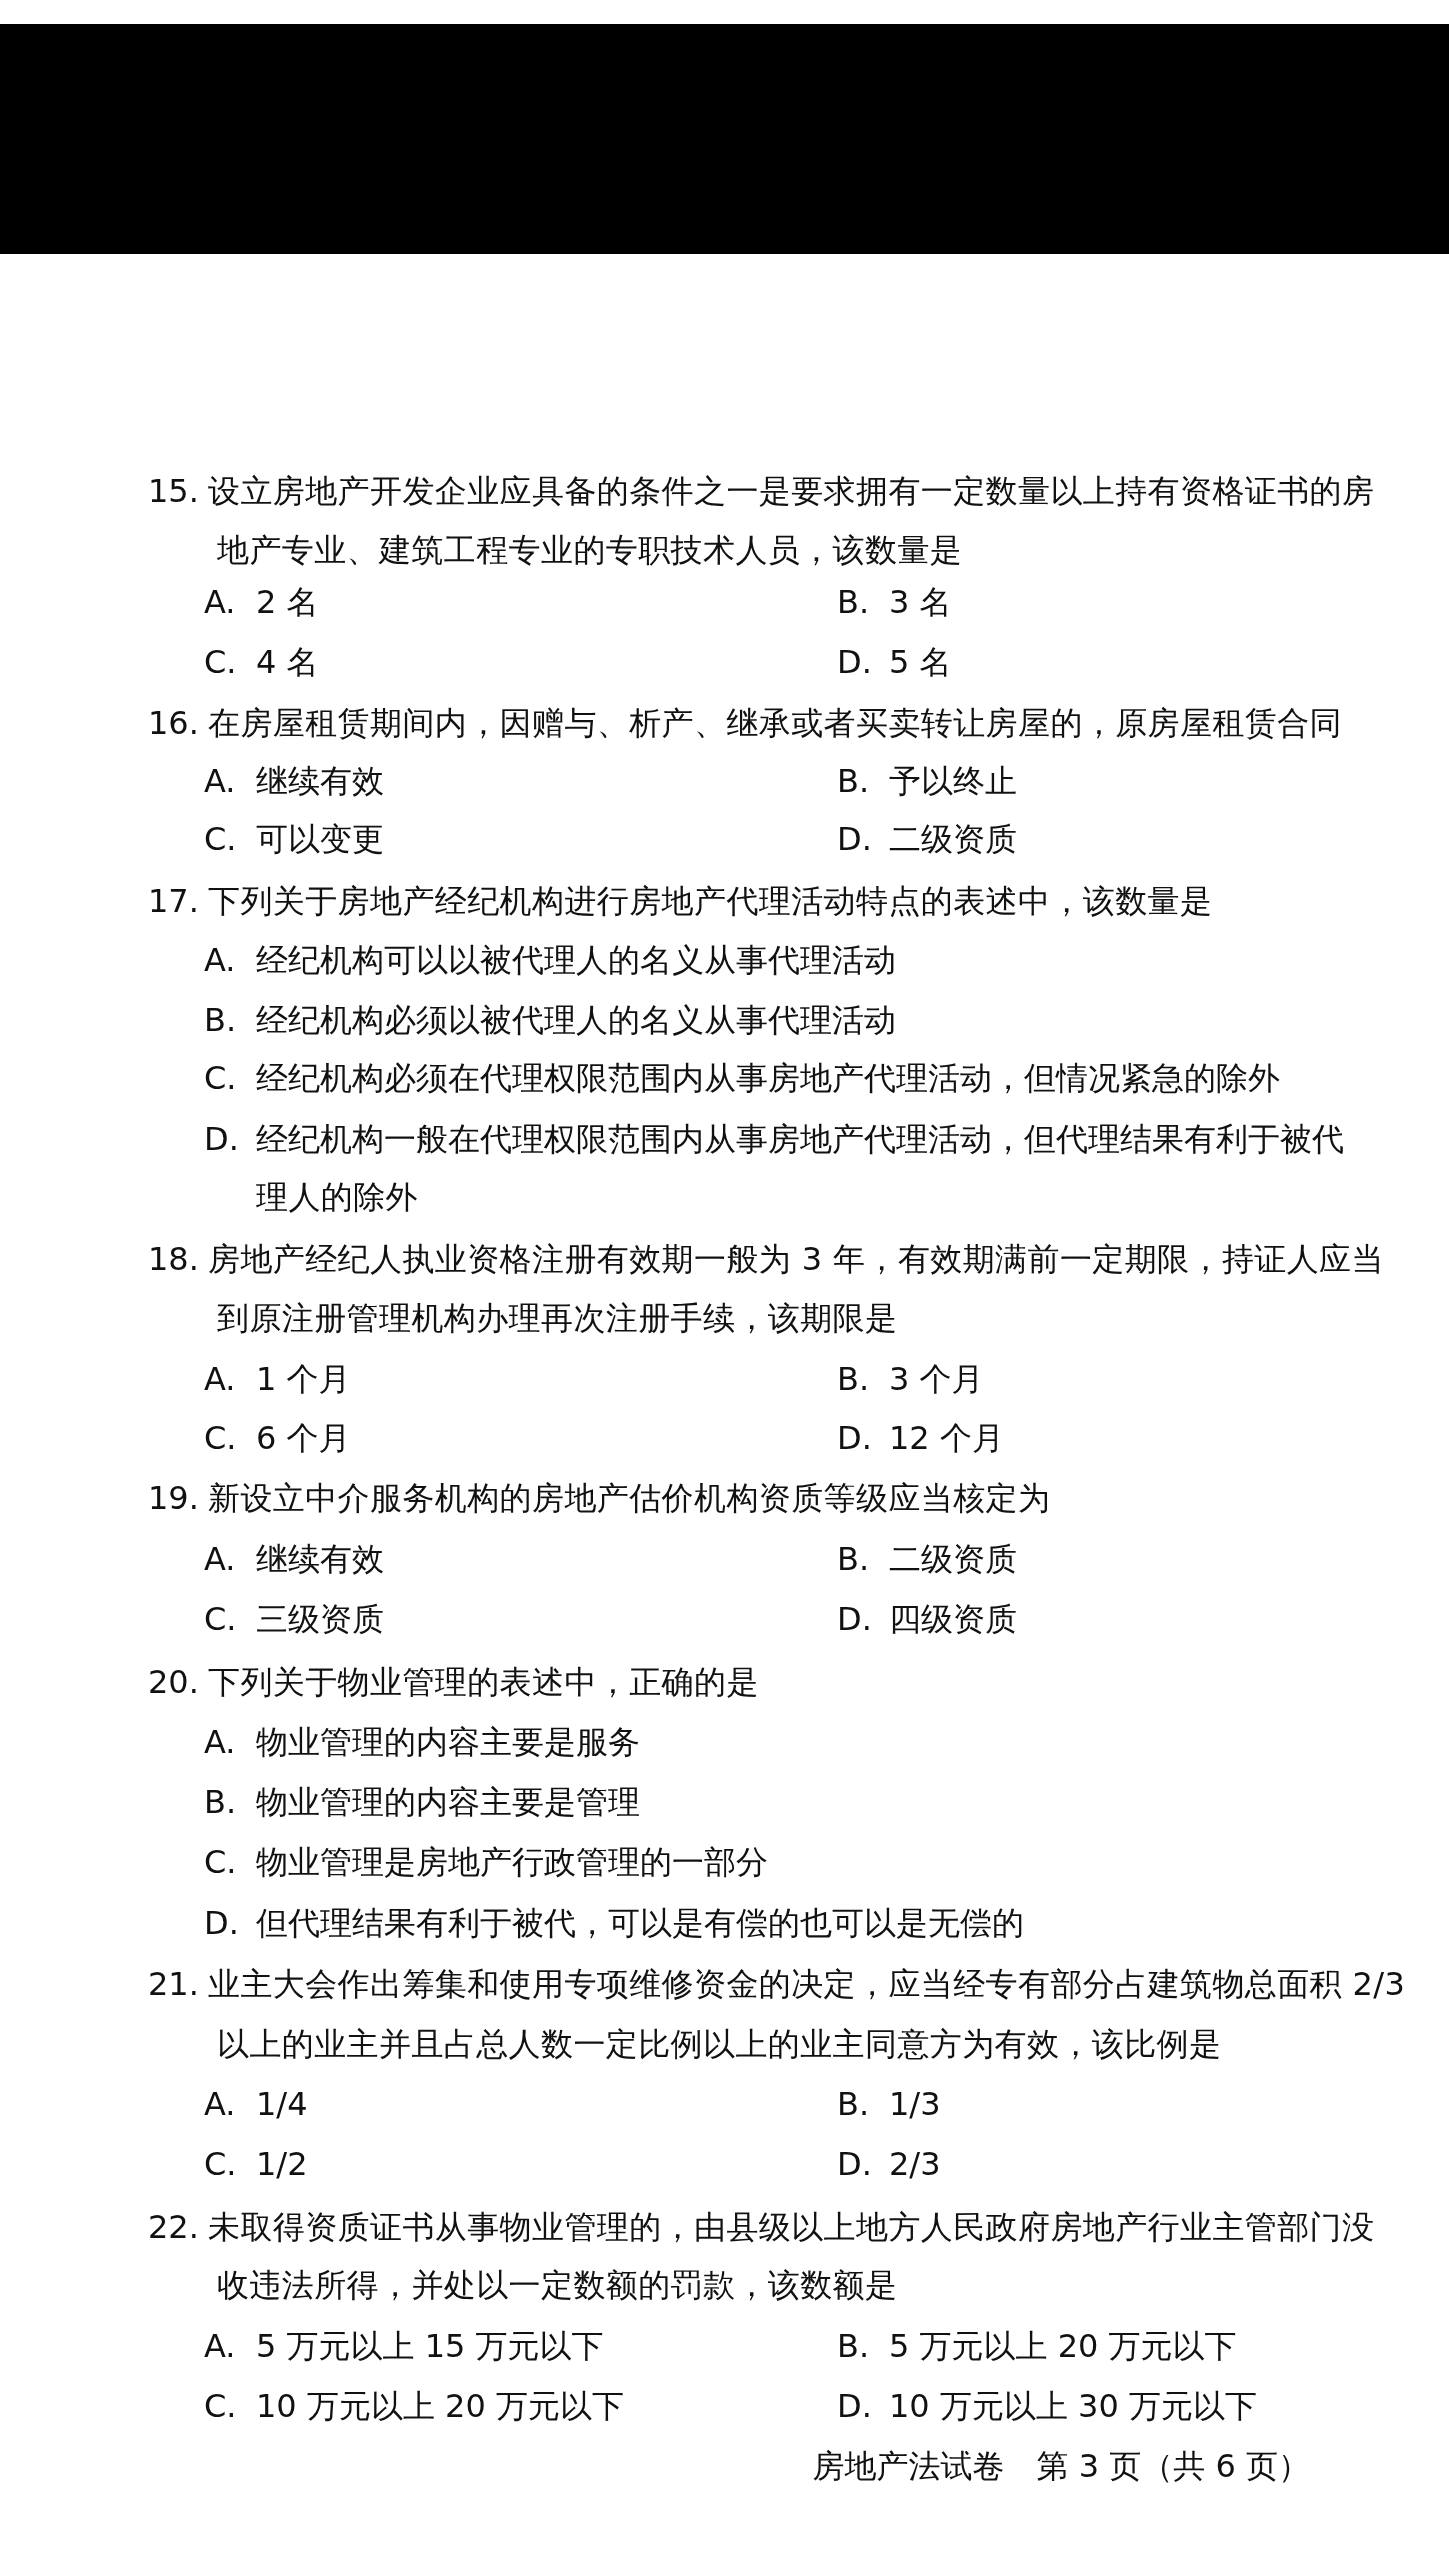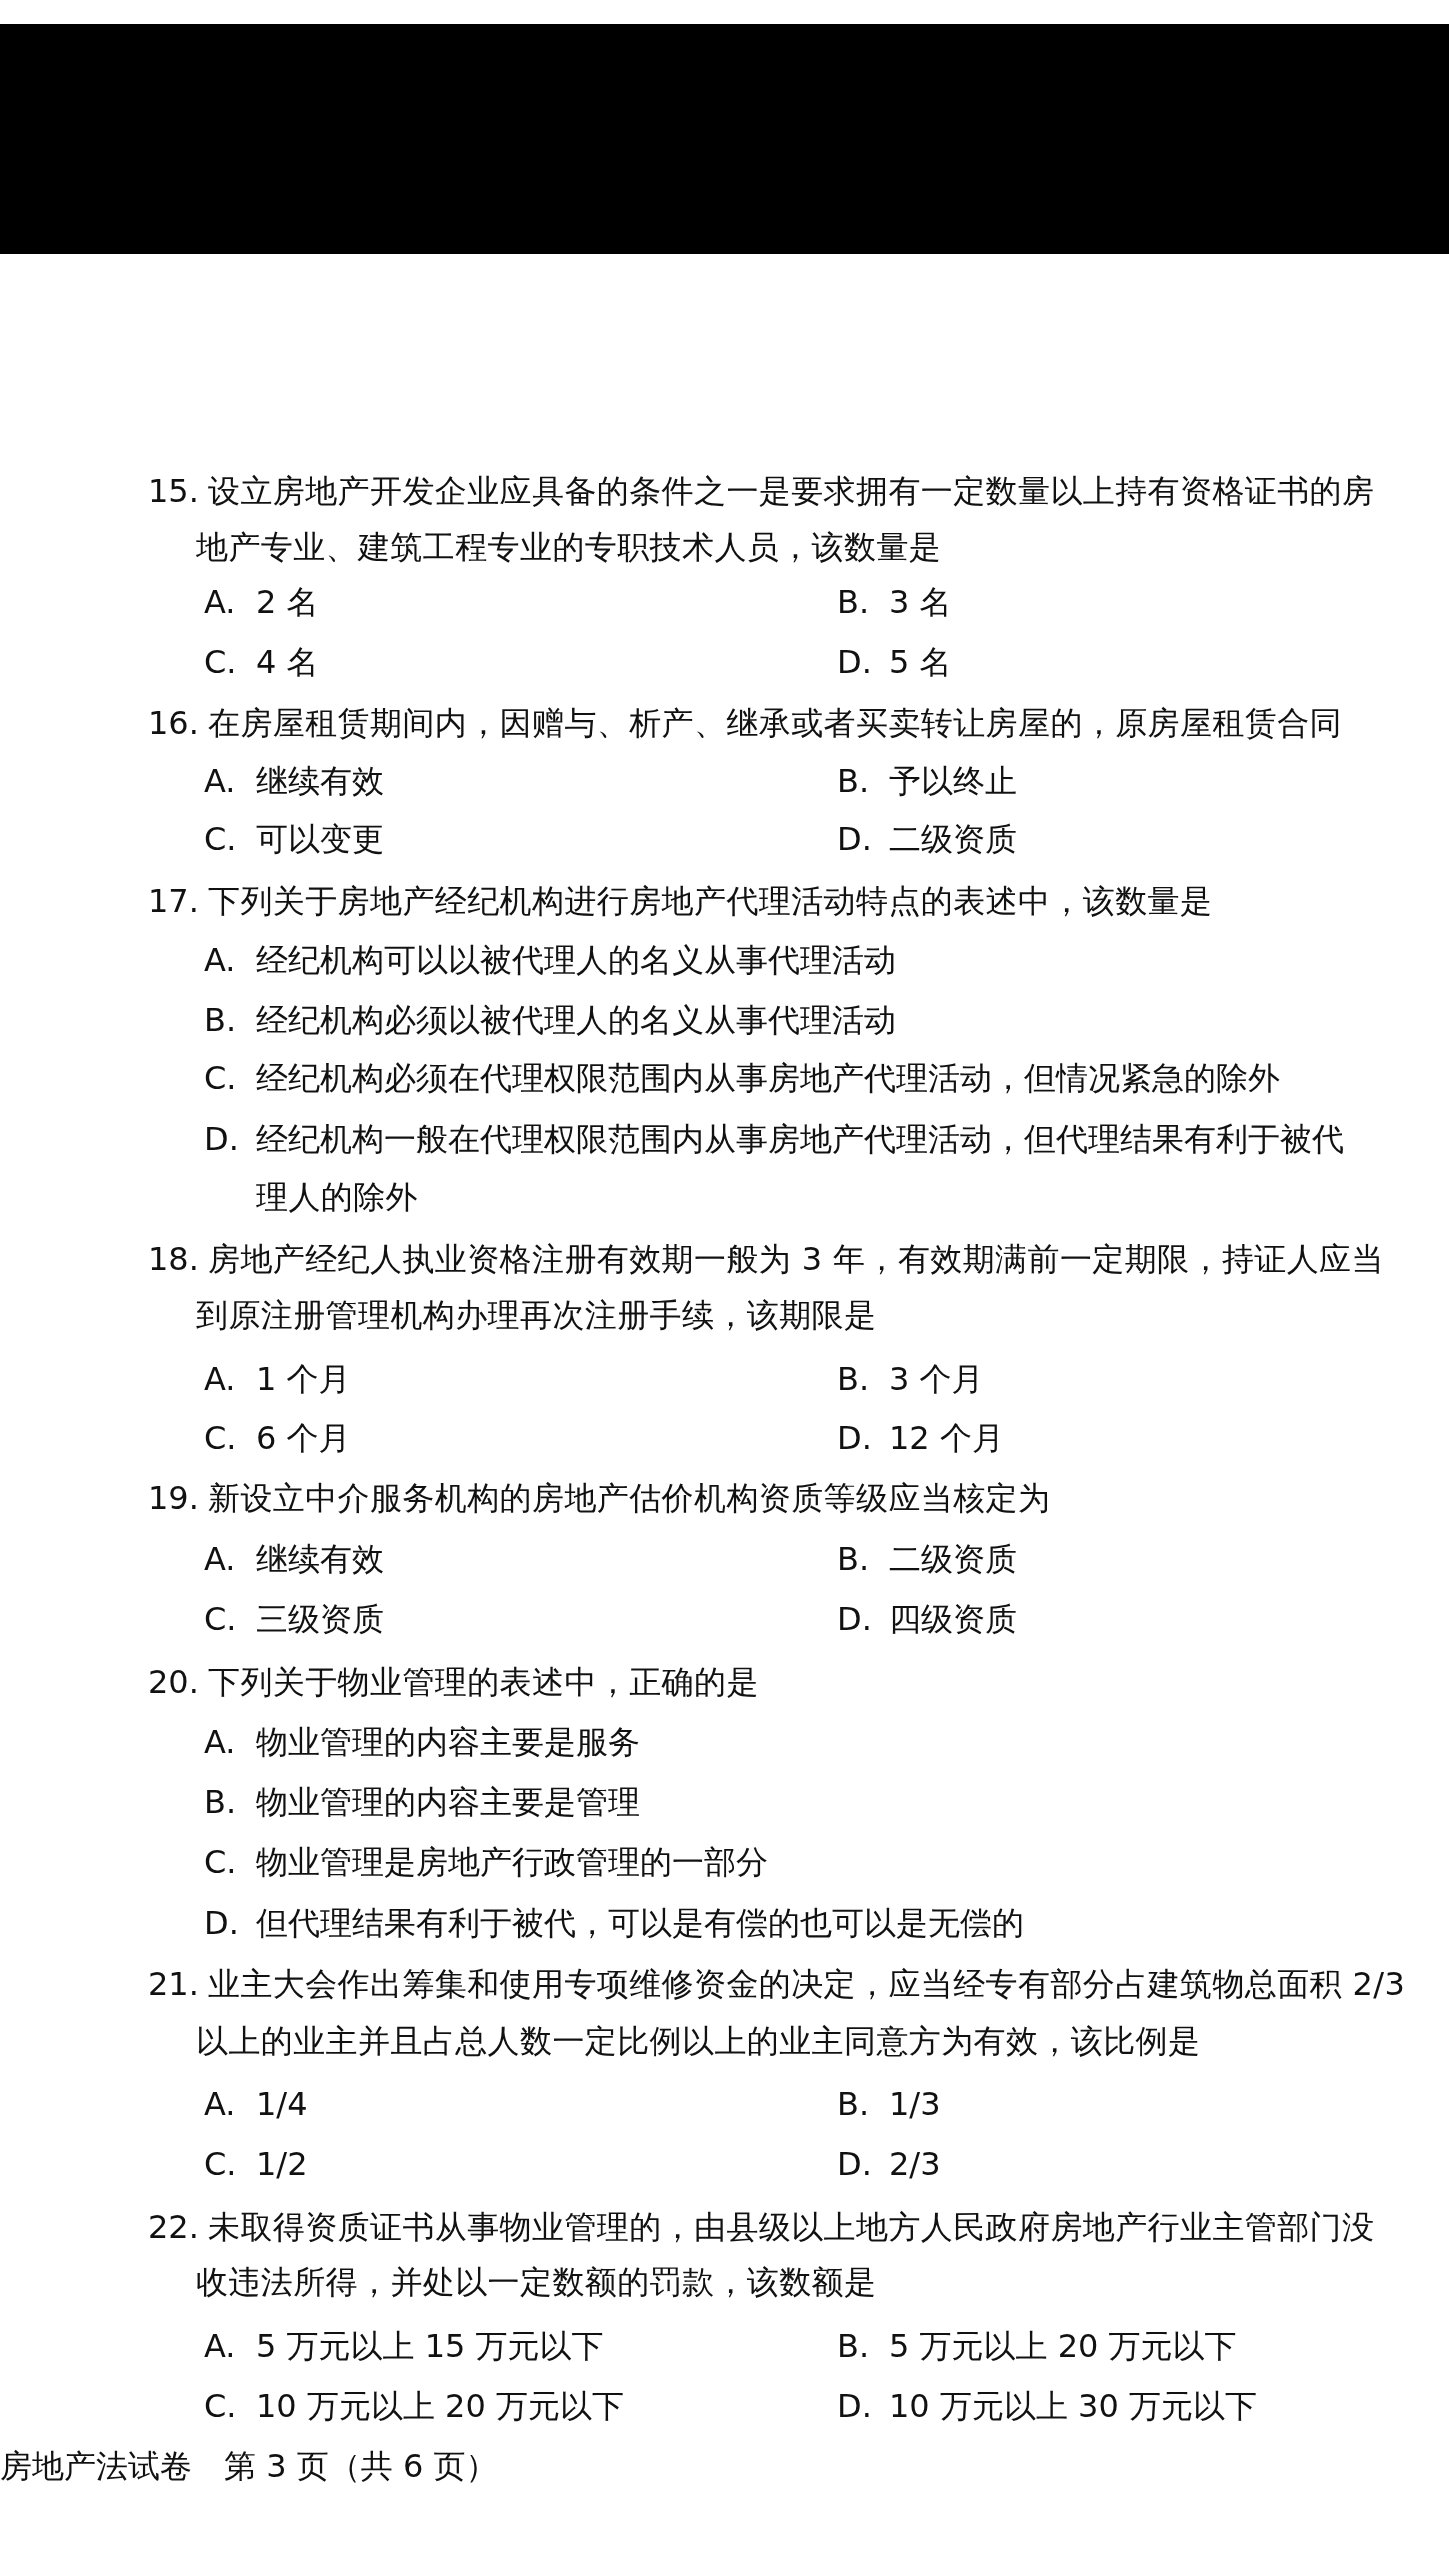--- a/index.html
+++ b/index.html
@@ -13,27 +13,27 @@
     background: #000000;
   }
   .page { position: absolute; left: 0; top: 0; width: 1450px; height: 2550px; }
   .line {
     position: absolute; font-size: 32px; line-height: 42px; white-space: nowrap;
     letter-spacing: 0.4px;
     text-align: right;
   }
   .qnum { position: absolute; left: 136px; font-size: 32px; line-height: 42px; margin-left: 12px; }
   .qtext { left: 208px; }
-  .qcont { left: 196px; font-family: Liberation Mono, monospace; }
+  .qcont { left: 217px; }
   .opt { position: absolute; font-size: 32px; line-height: 42px; white-space: nowrap; }
   .opt .lbl { display: inline-block; width: 52px; }
   .optA, .optC, .optFull { left: 204px; }
   .optB, .optD { left: 837px; }
   .footer {
-    position: absolute; left: 0; width: 1310px; text-align: left;
+    position: absolute; left: 0; width: 1310px; text-align: right;
     font-size: 32px; line-height: 42px; top: 2445px;
   }
 </style>
 </head>
 <body>
 
 <div class="redaction"></div>
 
 <div class="page">
 

